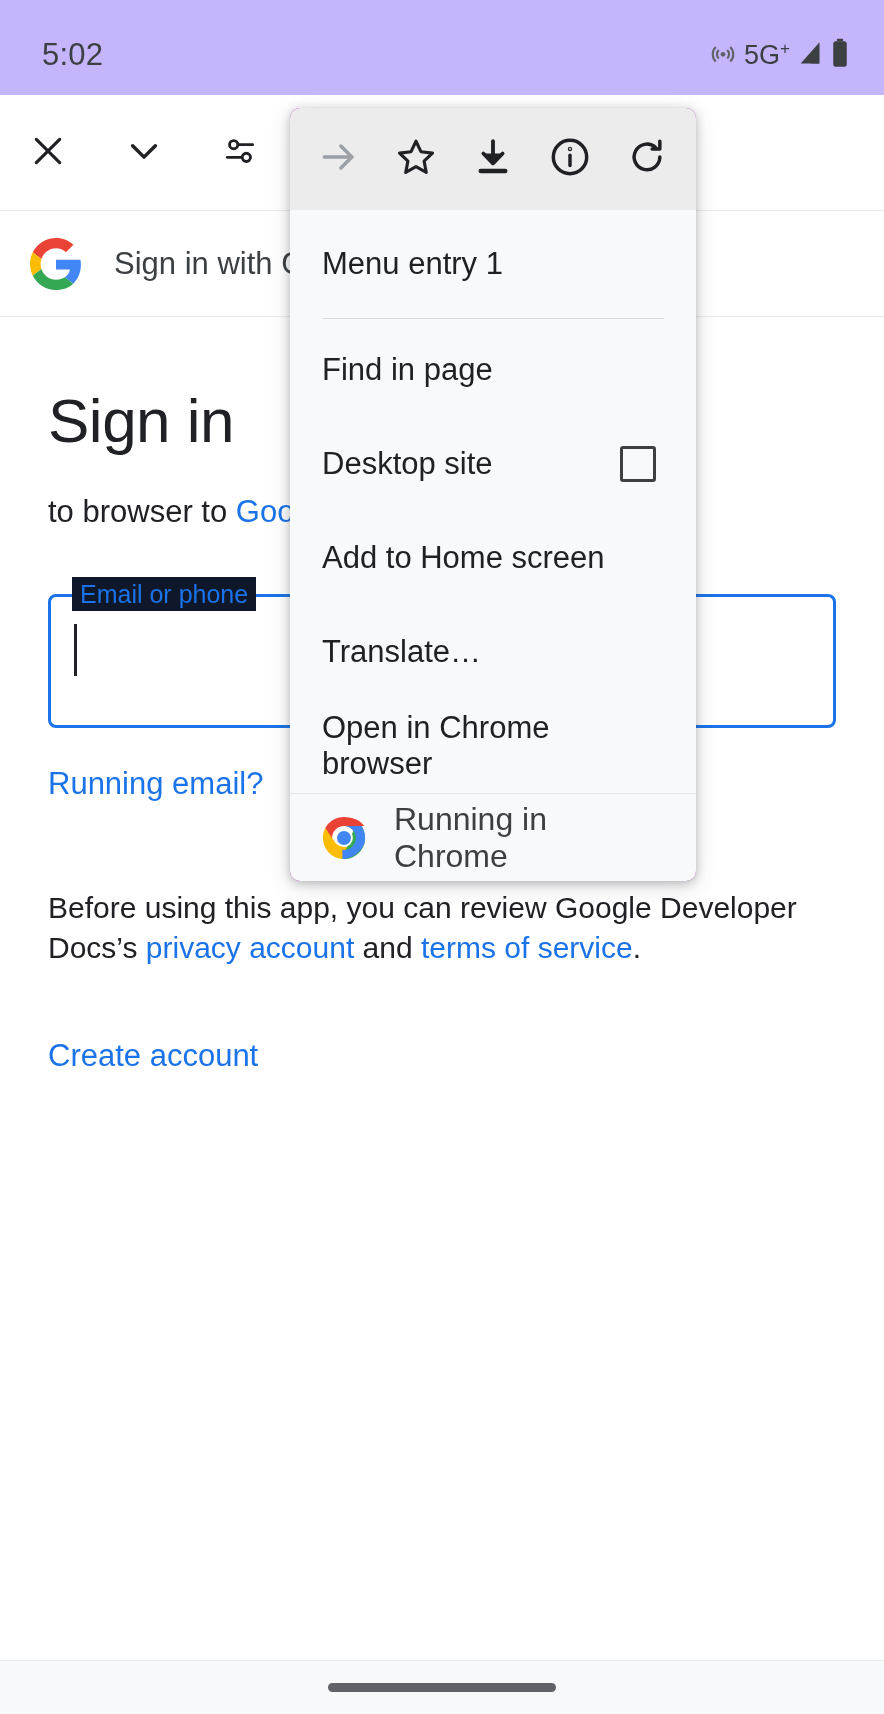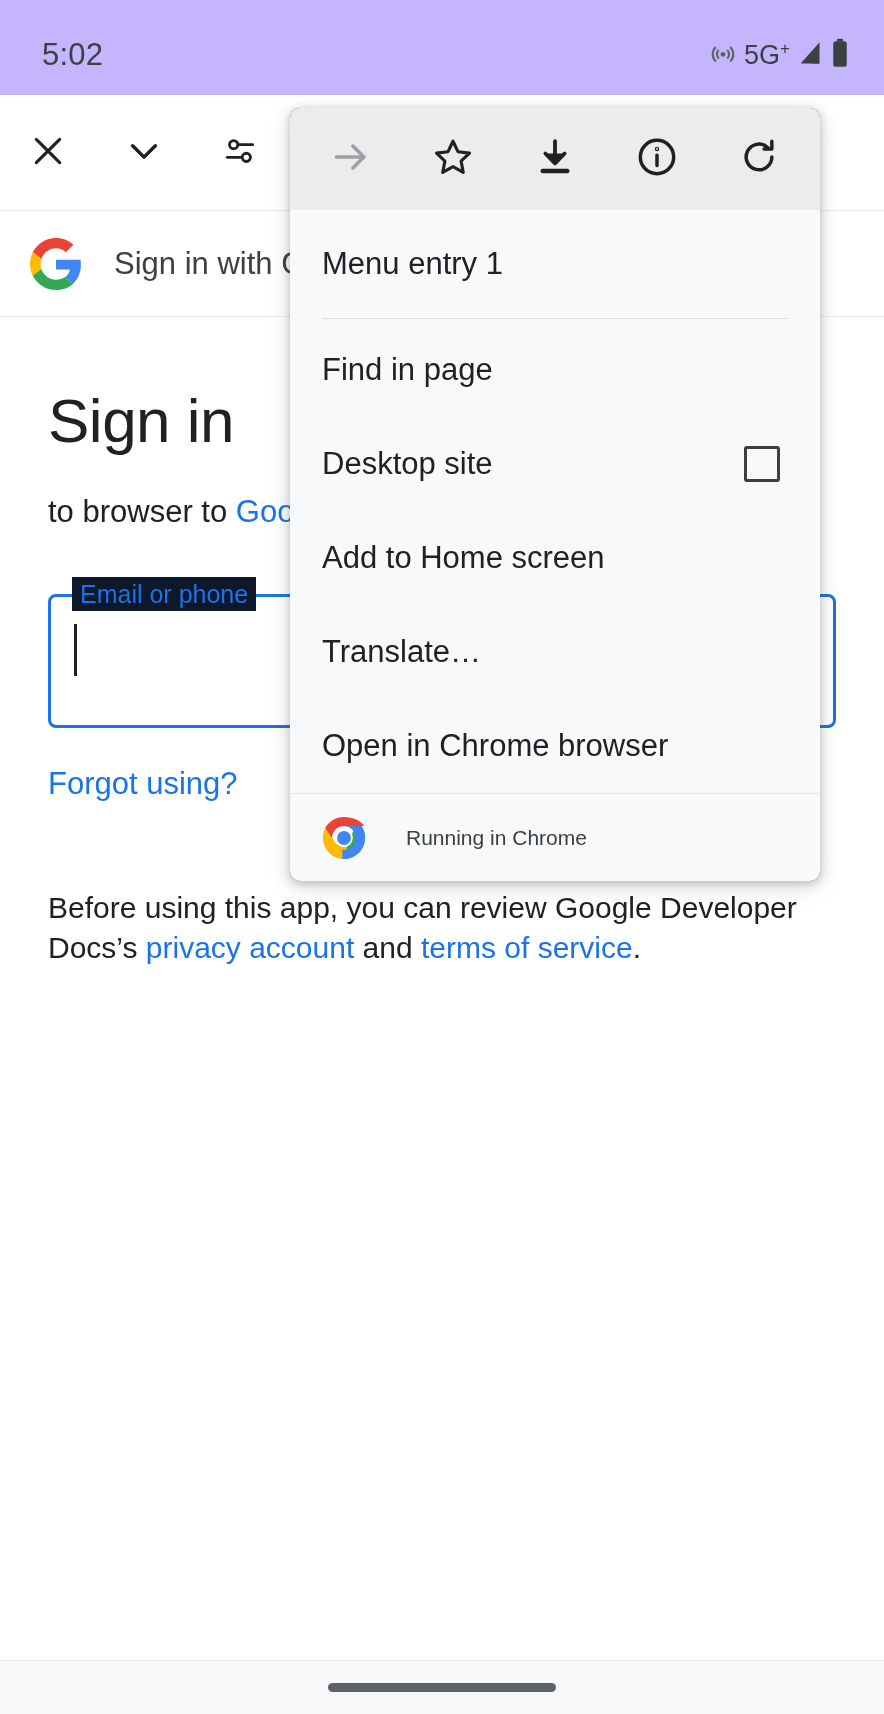--- a/index.html
+++ b/index.html
@@ -154,21 +154,21 @@
     font-size: 29px; font-weight: 700;
     font-family: "Liberation Sans", sans-serif;
     padding: 0 46px; height: 82px;
     cursor: pointer;
   }
 
   
   .menu {
     position: absolute;
     top: 108px; left: 290px;
-    width: 530px;
+    width: 406px;
     background: #a21caf;
     border-radius: 10px;
     box-shadow: 0 2px 10px rgba(60,64,67,0.30), 0 6px 22px rgba(60,64,67,0.16);
     overflow: hidden;
     z-index: 20;
   }
   .menu-iconrow {
     display: flex; align-items: center;
     justify-content: space-around;
     height: 102px;
@@ -203,22 +203,22 @@
   }
   .menu-footer {
     height: 88px;
     display: flex; align-items: center;
     padding: 0 32px;
     border-top: 1px solid #e3e5e8;
     background: #f8f9fa;
     cursor: pointer;
   }
   .menu-footer-text {
-    margin-left: 40px;
-    font-size: 21px; color: #3c4043;
+    margin-left: 28px;
+    font-size: 32px; color: #3c4043;
   }
   .chrome-logo { width: 44px; height: 44px; flex: none; }
 
   
   .bottomnav {
     position: absolute; bottom: 0; left: 0;
     width: 884px; height: 54px;
     background: #f8f9fa;
     border-top: 1px solid #e8eaed;
     display: flex; align-items: center; justify-content: center;
@@ -310,27 +310,28 @@
   <div class="signin-sub">
     <span>to browser to </span><a href="#">Google Developer Docs</a>
   </div>
 
   <div class="field-wrap">
     <div class="field-box"></div>
     <div class="field-label">Email or phone</div>
     <div class="field-caret"></div>
   </div>
 
-  <a class="forgot-link" href="#">Forgot using?</a>
+  <a class="forgot-link" href="#">Running email?</a>
 
   <div class="legal">
     <span>Before using this app, you can review Google Developer Docs’s </span><a href="#">privacy account</a><span> and </span><a href="#">terms of service</a><span>.</span>
   </div>
 
   <div class="actions">
+    <a class="create-account" href="#">Create account</a>
   </div>
 </div>
 
 <div class="menu">
   <div class="menu-iconrow">
     <div class="menu-iconbtn">
       <span>
         <svg width="44" height="44" viewBox="0 0 24 24" stroke="#9aa0a6" stroke-width="1.9" fill="none" stroke-linecap="round" stroke-linejoin="round">
           <path d="M4 12 H19"></path>
             <path d="M13 6 L19 12 L13 18"></path>

